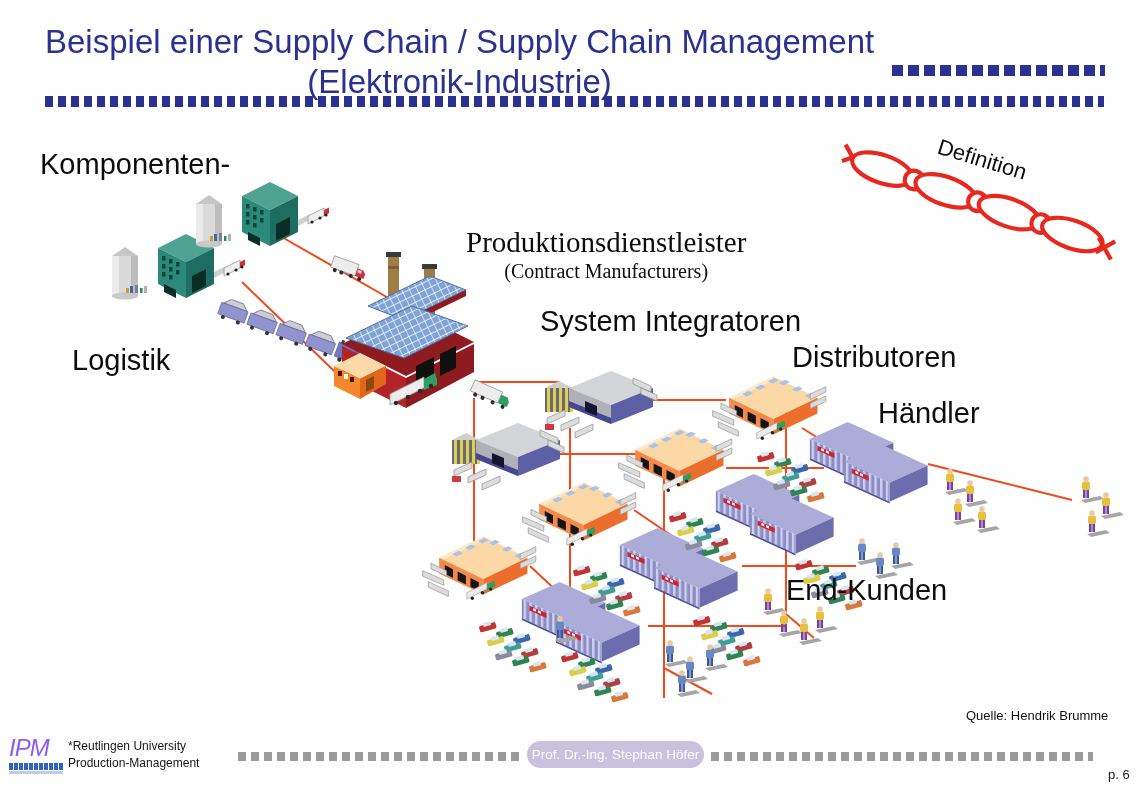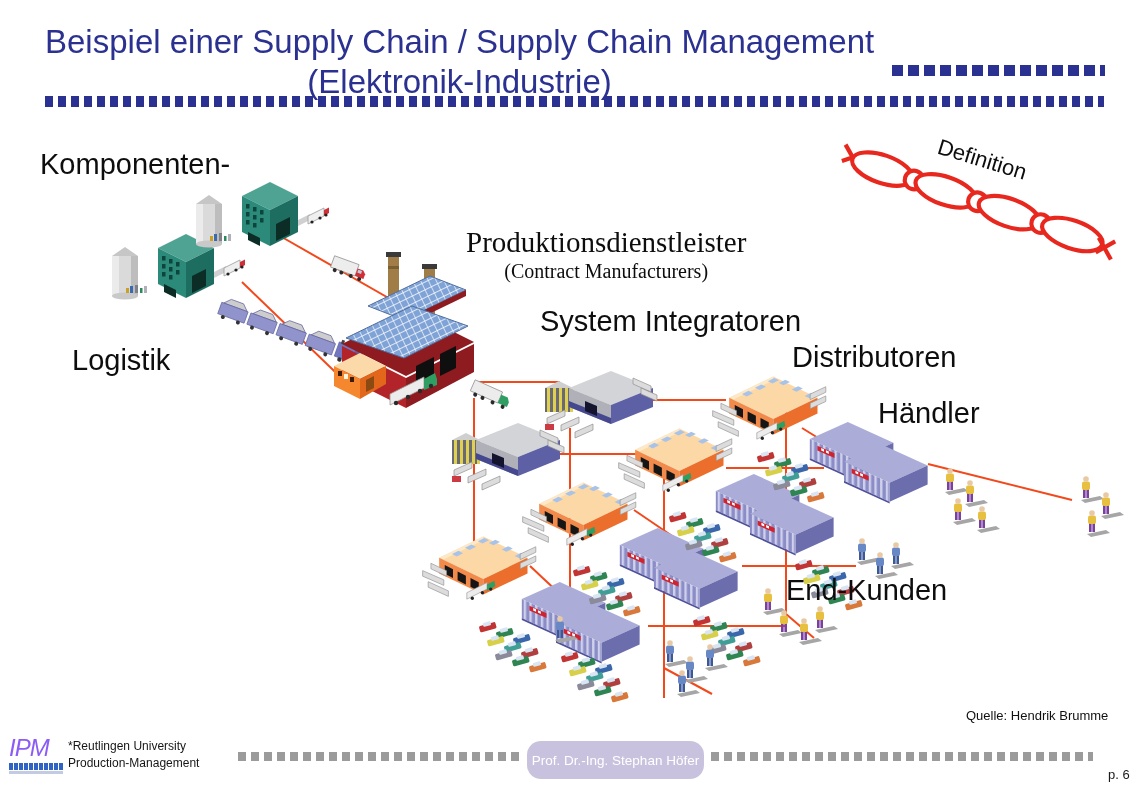--- a/index.html
+++ b/index.html
@@ -23,21 +23,21 @@
   #lab-hand{left:878px;top:395px;}
   #lab-end{left:786px;top:572px;}
   #lab-quelle{left:951px;top:708px;font-size:13px;color:#111;margin-left:15px;}
   #def-label{left:942px;top:134px;font-size:22px;color:#0d0d0d;
              transform:rotate(17deg);transform-origin:left top;}
   
   .f-dots{background:repeating-linear-gradient(90deg,#9b9b9b 0 8px,transparent 8px 13px);height:9px;top:752px;}
   #fdots1{left:238px;width:282px;}
   #fdots2{left:711px;width:382px;}
   #f-org{left:68px;top:738px;font-size:12px;line-height:17px;color:#161616;}
-  #f-box{left:527px;top:741px;width:177px;height:38px;background:#c9c2df;color:#ffffff;
+  #f-box{left:527px;top:741px;width:177px;height:27px;background:#c9c2df;color:#ffffff;
          font-size:13.5px;display:flex;align-items:center;justify-content:center;border-radius:14px;}
   #f-page{left:1108px;top:747px;font-size:13px;color:#1a1a1a;margin-top:20px;}
   #logo{left:9px;top:733px;width:56px;}
   #logo .ipm{font-size:24px;font-style:italic;font-weight:normal;color:#8b5cf6;letter-spacing:-1px;line-height:30px;}
   #logo .bar{height:7px;width:54px;margin-top:0;
              background:repeating-linear-gradient(90deg,#2f63c4 0 4px,#ffffff 4px 5px);}
   #logo .bar2{height:3px;width:54px;margin-top:1px;background:#c3cbe4;}
   svg{display:block;}
 </style>
 </head>

